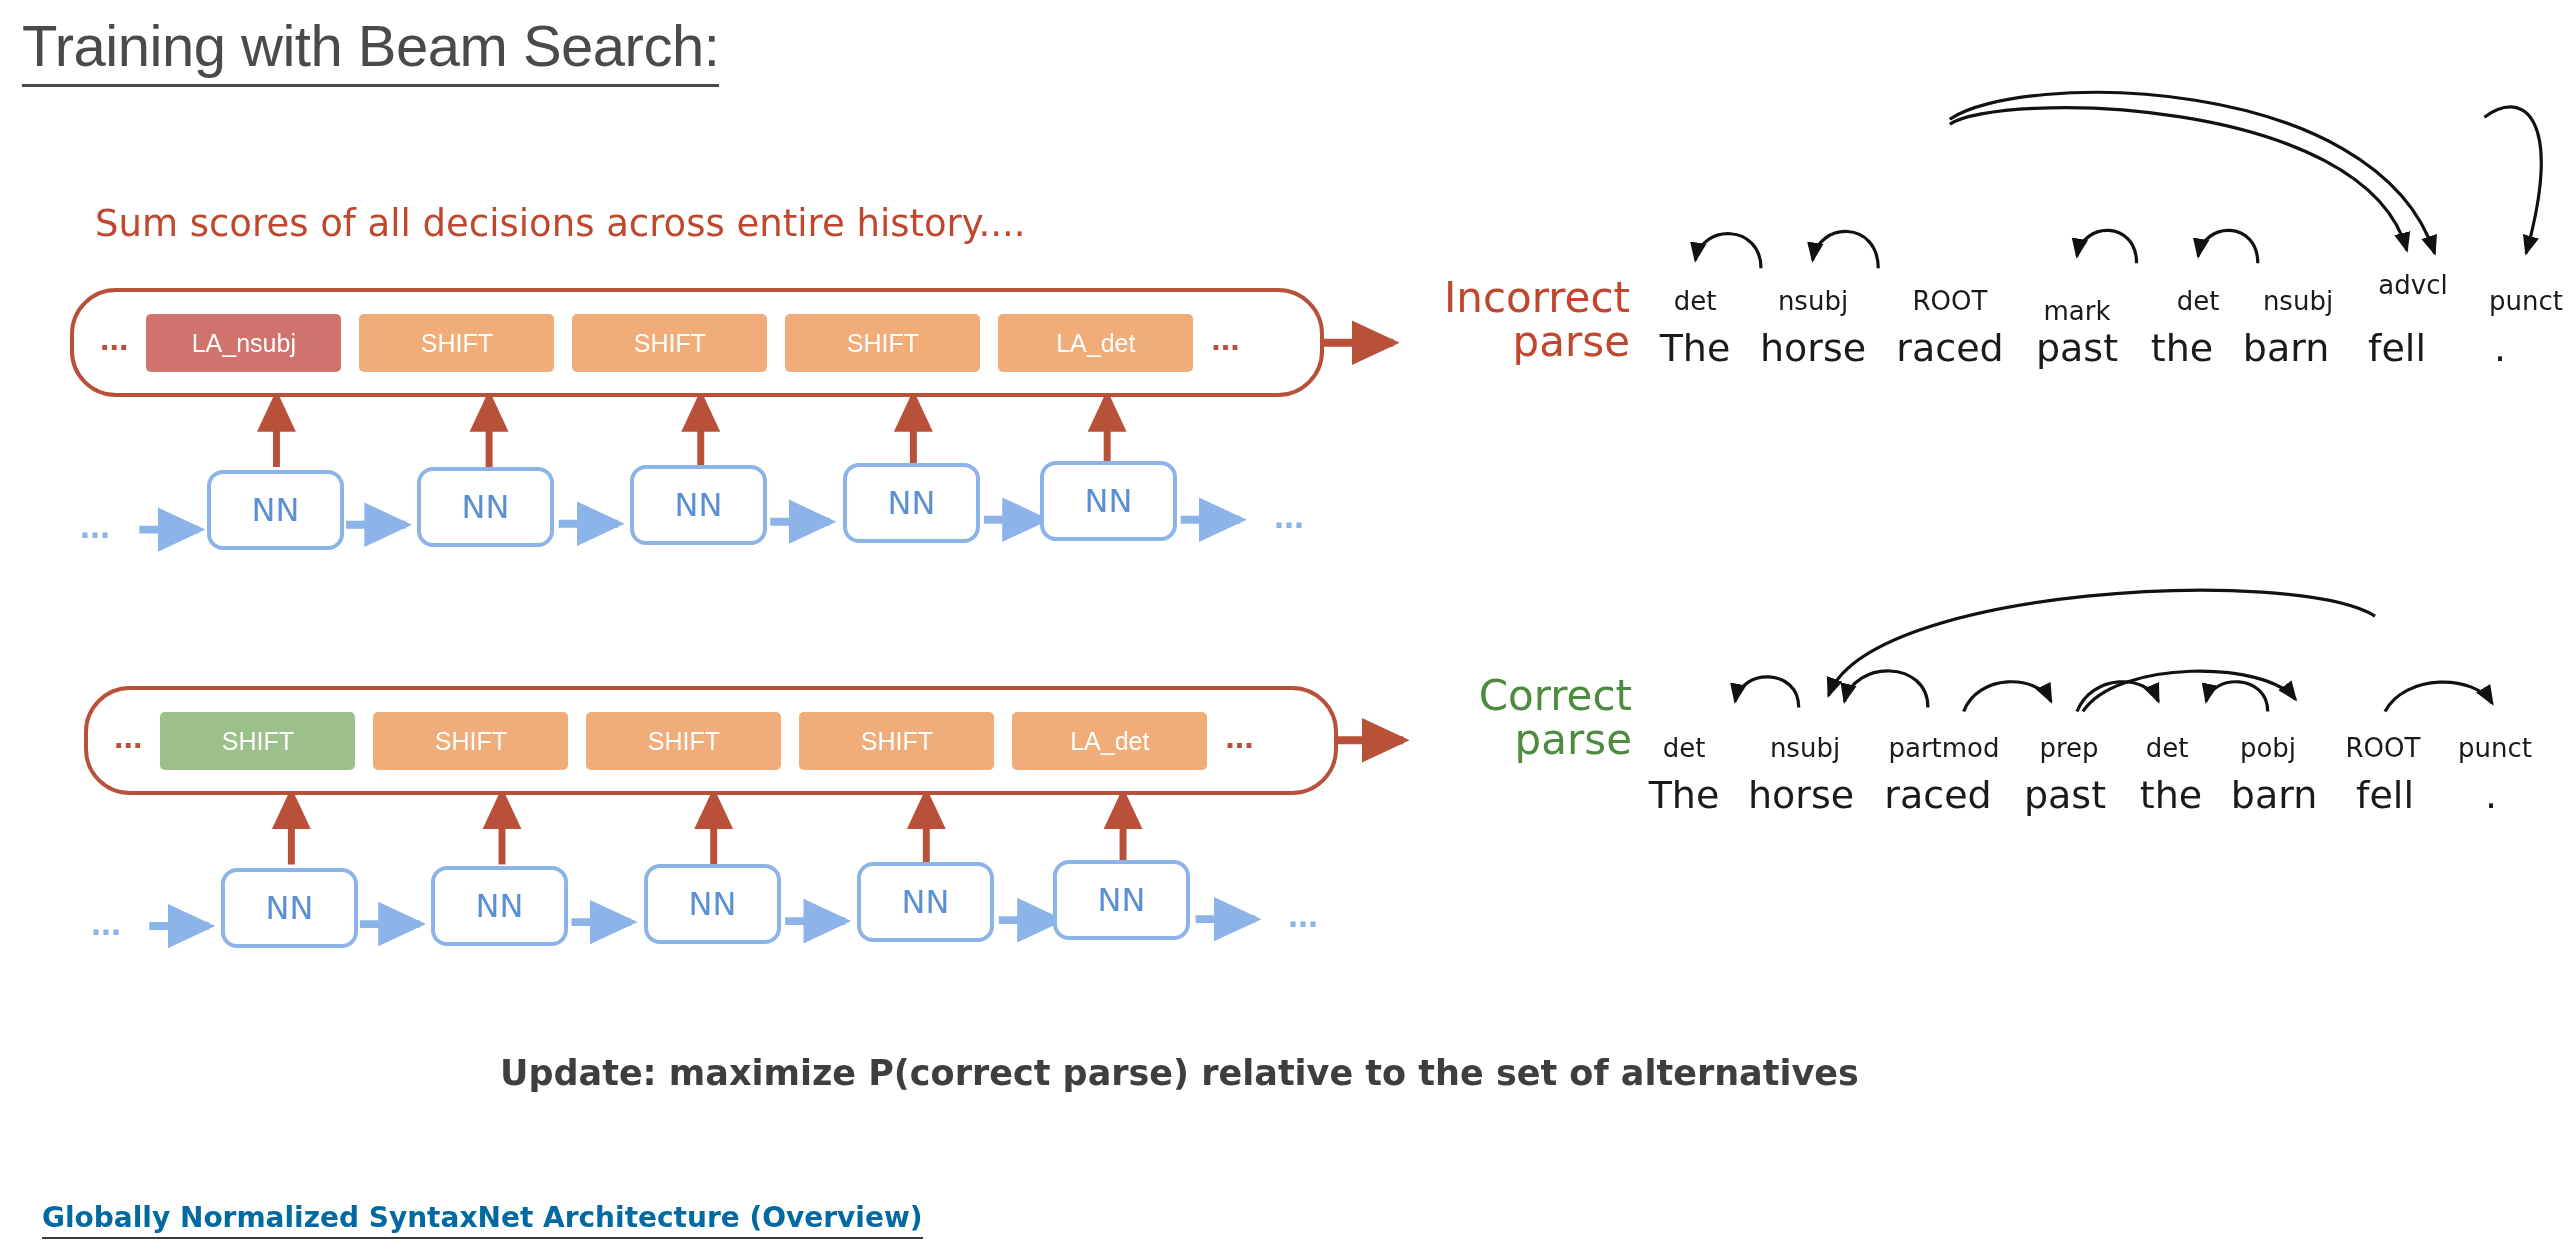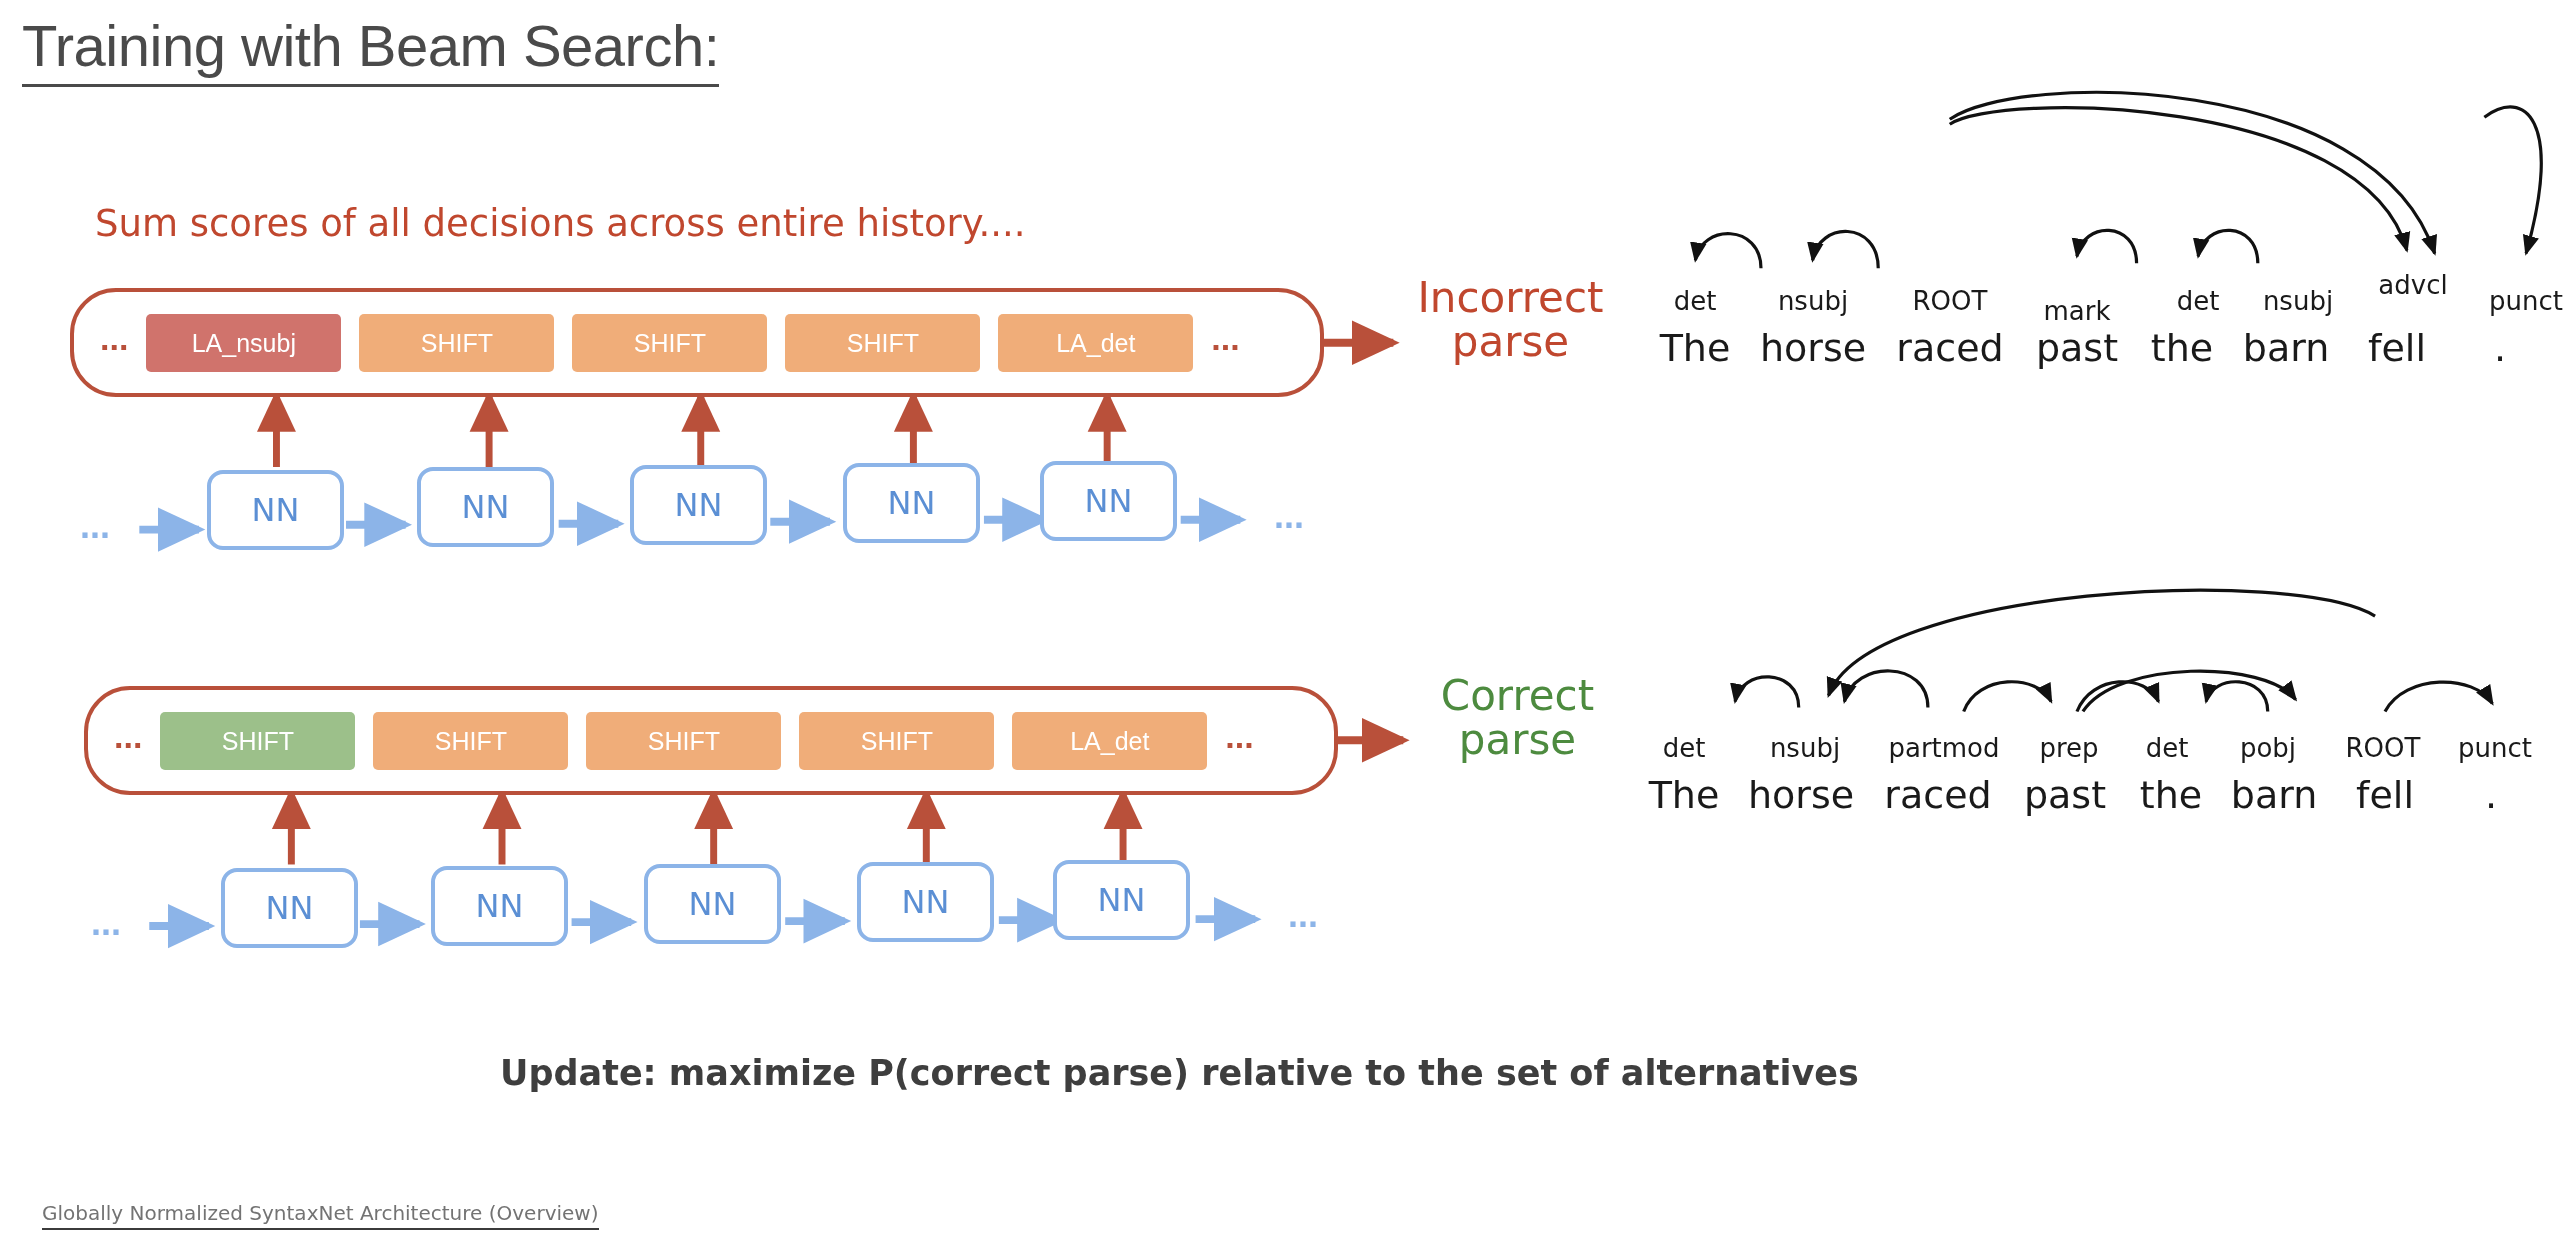--- a/index.html
+++ b/index.html
@@ -27,23 +27,24 @@
   }
   #slide-title .ul {
     border-bottom: 3px solid #4a4a4a;
     padding-bottom: 6px;
   }
 
   #footer-note {
     position: absolute;
     left: 42px;
     top: 1201px;
-    font-size: 20px;
-    color: #737373;
-    font-family: "DejaVu Sans", sans-serif;
+    font-size: 28px;
+    color: #0369a1;
+    font-family: "DejaVu Sans", sans-serif;
+    font-weight: bold;
   }
   #footer-note .ul {
     border-bottom: 2px solid #3b3b3b;
     padding-bottom: 3px;
   }
 
   #caption-sum {
     position: absolute;
     left: 95px;
     top: 202px;
@@ -126,21 +127,21 @@
     width: 2576px;
     height: 1254px;
     pointer-events: none;
   }
 
   
   .parse-label {
     position: absolute;
     font-size: 42px;
     line-height: 1.05;
-    text-align: center;
+    text-align: right;
     font-family: "DejaVu Sans", sans-serif;
   }
   .parse-incorrect { color: #c0472e; }
   .parse-correct   { color: #4d8b3f; }
 
   
   .parse-block { position: absolute; }
   .dep-label {
     position: absolute;
     font-size: 26px;

